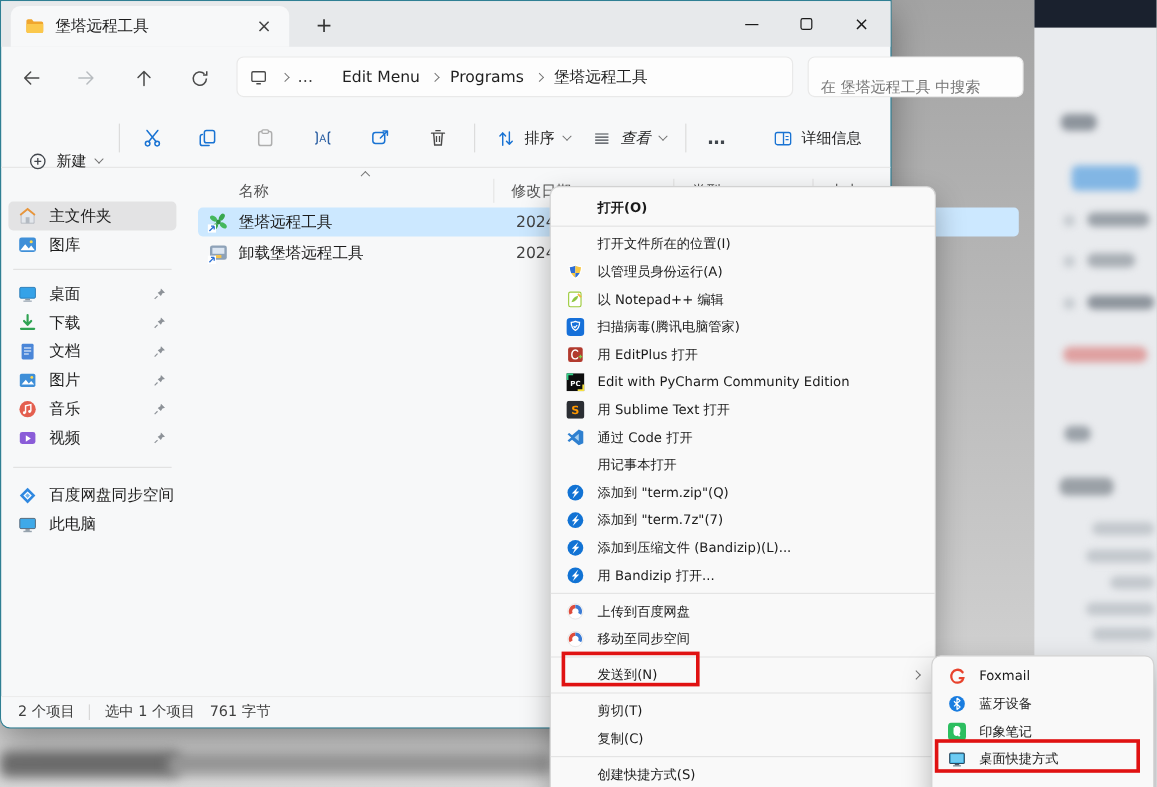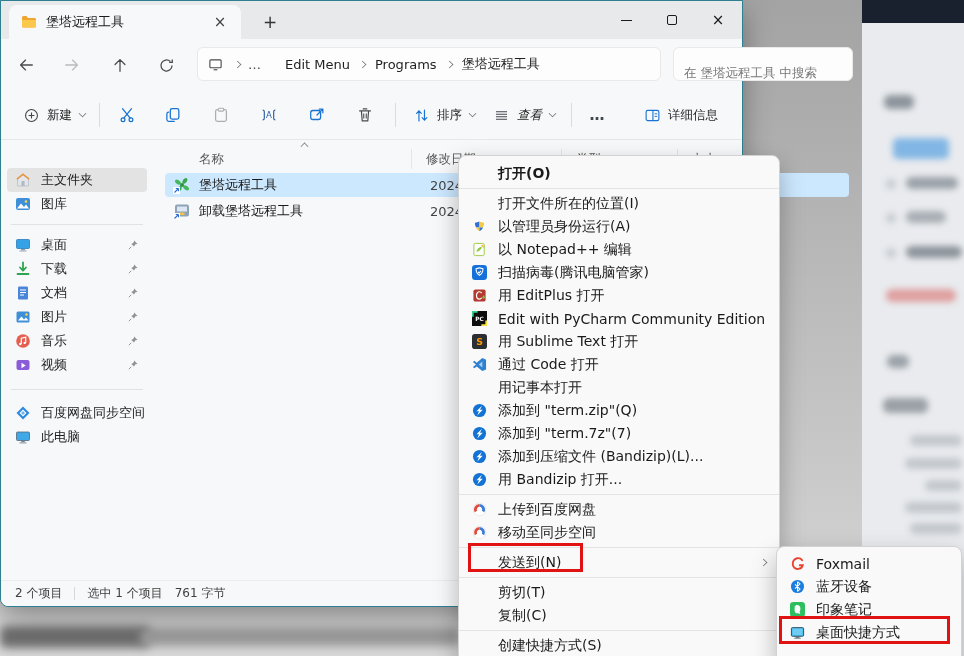--- a/index.html
+++ b/index.html
@@ -89,21 +89,21 @@
                display:flex; align-items:center; padding-left:14px; font-size:12px; color:#3f3f3f; gap:12px;
                border-radius:0 0 8px 8px; background:#f7f8f9; }
   .st-sep { width:1px; height:13px; background:#d8d8d8; }
 
   
   .ctxmenu { position:absolute; left:458px; top:155px; width:322px; height:510px; background:#f9f9f9;
              border:1px solid #d2d2d2; border-radius:8px 8px 0 0; box-shadow:0 10px 24px rgba(0,0,0,.28);
              padding-top:6px; z-index:20; }
   .mi { height:23px; display:flex; align-items:center; padding:0 12px; }
   .mic { width:16px; height:16px; flex:none; margin-right:11px; display:flex; align-items:center; justify-content:center; }
-  .mit { font-size:14px; color:#1a1a1a; white-space:nowrap; }
+  .mit { font-size:11px; color:#1a1a1a; white-space:nowrap; }
   .mit.bold { font-weight:bold; }
   .mi-arrow { margin-left:auto; }
   .mdiv { height:1px; background:#e4e4e4; margin:3px 0; }
 
   
   .submenu { position:absolute; left:776px; top:546px; width:186px; height:120px; background:#f9f9f9;
              border:1px solid #d2d2d2; border-radius:8px 8px 0 0; box-shadow:0 10px 24px rgba(0,0,0,.28);
              padding-top:5px; z-index:25; }
 
   
@@ -205,21 +205,21 @@
         <span class="chev chev-r crumb-sep"></span>
         <span class="crumb">堡塔远程工具</span>
       </div>
 
       <div class="searchbox">
         <input type="text" placeholder="在 堡塔远程工具 中搜索" style="">
       </div>
     </div>
 
     <div class="toolbar">
-      <div class="tb" style="left:16px;padding:0 6px;">
+      <div class="tb" style="left:16px;padding:0 6px;margin-top:19px;">
         <span>
           <svg width="17" height="17" viewBox="0 0 20 20">
               <circle cx="10" cy="10" r="7" fill="none" stroke="#41464d" stroke-width="1.3"></circle>
               <path d="M10 6.6v6.8M6.6 10h6.8" stroke="#41464d" stroke-width="1.3"></path>
             </svg>
         </span>
         <span class="tb-label">新建</span>
         <span class="chev chev-d"></span>
       </div>
       <div class="tb-sep" style="left:98px;"></div>

